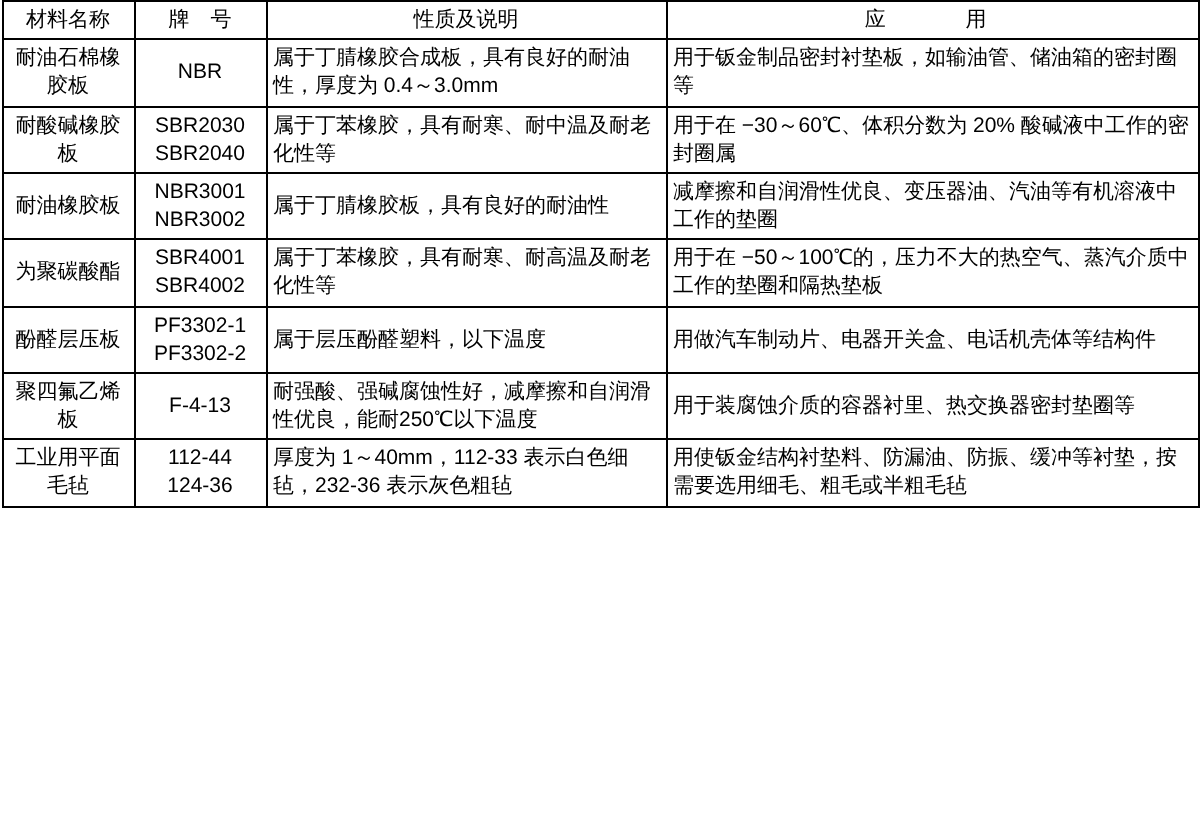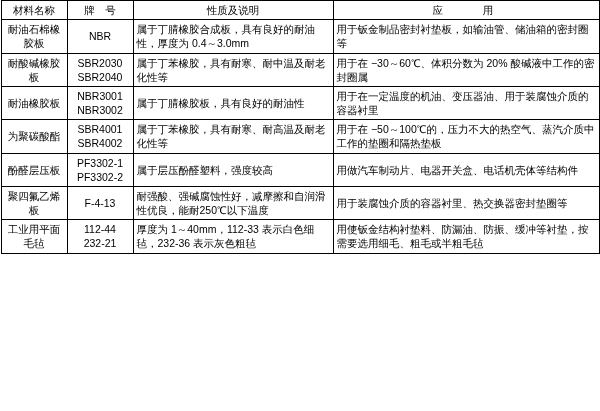--- a/index.html
+++ b/index.html
@@ -89,52 +89,52 @@
           <td class="prop">属于丁苯橡胶，具有耐寒、耐中温及耐老化性等</td>
           <td class="app">用于在 −30～60℃、体积分数为 20% 酸碱液中工作的密封圈属</td>
         </tr>
         <tr>
           <td class="name">耐油橡胶板</td>
           <td class="brand">
             <span class="brandline">NBR3001</span>
             <span class="brandline">NBR3002</span>
           </td>
           <td class="prop">属于丁腈橡胶板，具有良好的耐油性</td>
-          <td class="app">用于在一定温度的机油、变压器油、用于装腐蚀介质的容器衬里</td>
+          <td class="app">减摩擦和自润滑性优良、变压器油、汽油等有机溶液中工作的垫圈</td>
         </tr>
         <tr>
           <td class="name">为聚碳酸酯</td>
           <td class="brand">
             <span class="brandline">SBR4001</span>
             <span class="brandline">SBR4002</span>
           </td>
           <td class="prop">属于丁苯橡胶，具有耐寒、耐高温及耐老化性等</td>
           <td class="app">用于在 −50～100℃的，压力不大的热空气、蒸汽介质中工作的垫圈和隔热垫板</td>
         </tr>
         <tr>
           <td class="name">酚醛层压板</td>
           <td class="brand">
             <span class="brandline">PF3302-1</span>
             <span class="brandline">PF3302-2</span>
           </td>
-          <td class="prop">属于层压酚醛塑料，强度较高</td>
+          <td class="prop">属于层压酚醛塑料，以下温度</td>
           <td class="app">用做汽车制动片、电器开关盒、电话机壳体等结构件</td>
         </tr>
         <tr>
           <td class="name">聚四氟乙烯板</td>
           <td class="brand">
             <span class="brandline">F-4-13</span>
           </td>
           <td class="prop">耐强酸、强碱腐蚀性好，减摩擦和自润滑性优良，能耐250℃以下温度</td>
           <td class="app">用于装腐蚀介质的容器衬里、热交换器密封垫圈等</td>
         </tr>
         <tr>
           <td class="name">工业用平面毛毡</td>
           <td class="brand">
             <span class="brandline">112-44</span>
-            <span class="brandline">232-21</span>
+            <span class="brandline">124-36</span>
           </td>
           <td class="prop">厚度为 1～40mm，112-33 表示白色细毡，232-36 表示灰色粗毡</td>
           <td class="app">用使钣金结构衬垫料、防漏油、防振、缓冲等衬垫，按需要选用细毛、粗毛或半粗毛毡</td>
         </tr>
       </tbody>
   </table>
 </div>
 
 </body></html>

